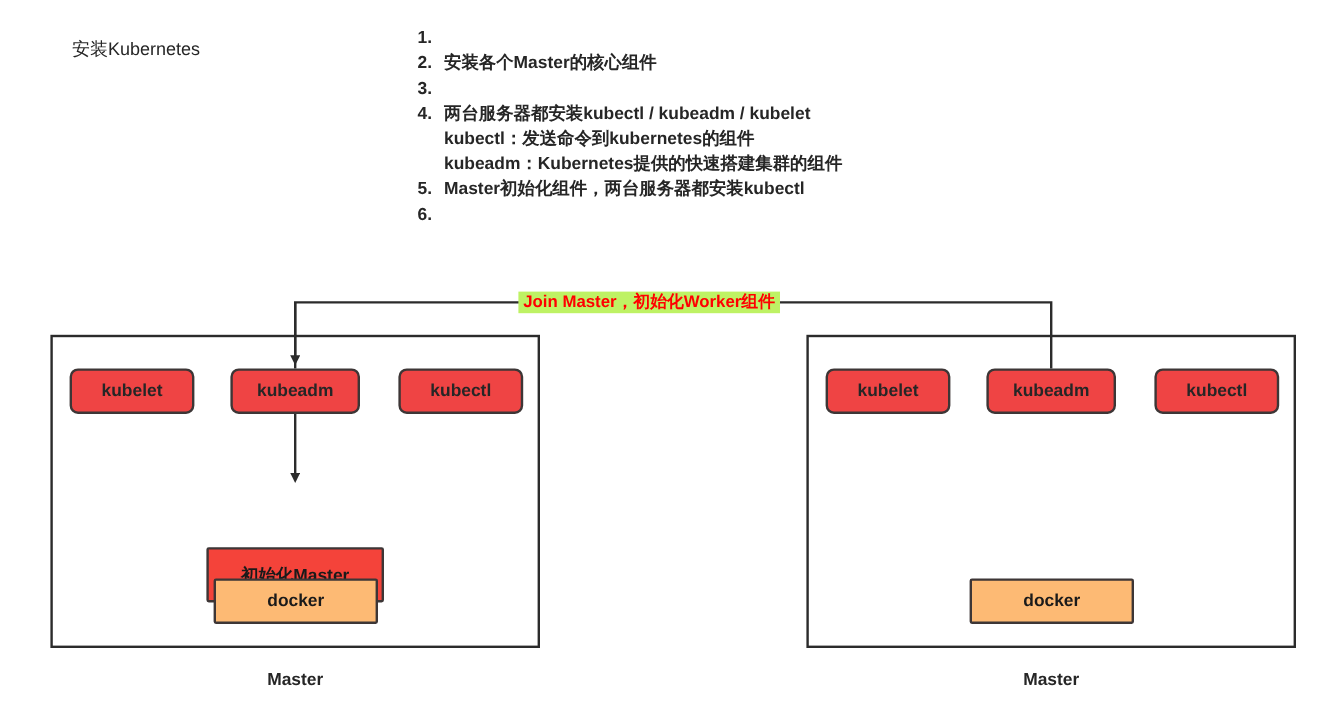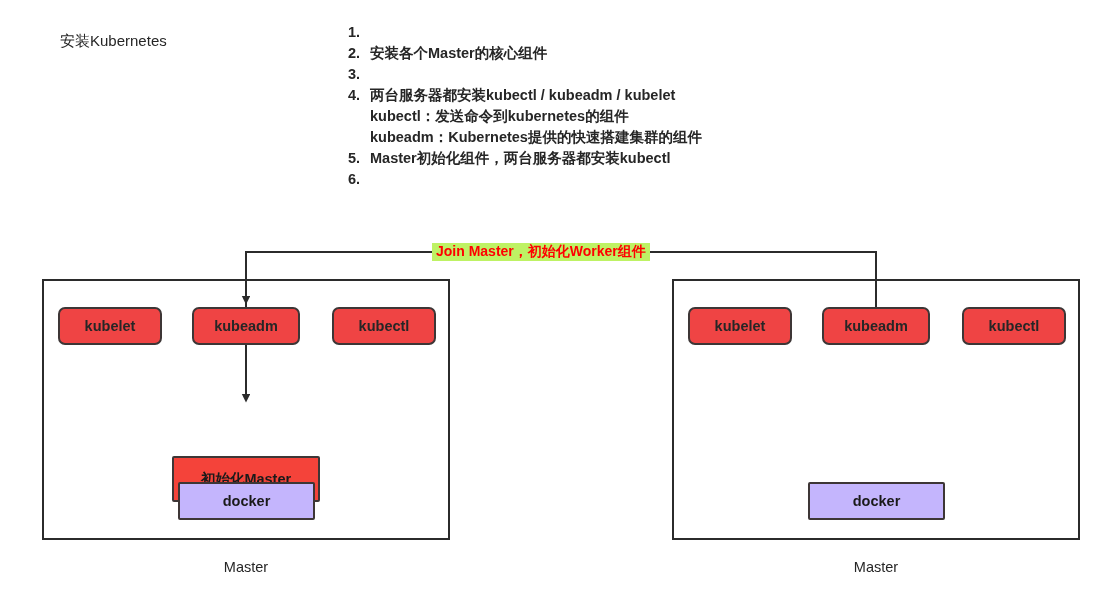--- a/index.html
+++ b/index.html
@@ -49,21 +49,21 @@
     position:absolute;
     border:2.5px solid #2b2b2b;
     background:transparent;
     box-sizing:border-box;
   }
   #master-box{left:42px;top:279px;width:408px;height:261px;}
   #slave-box{left:672px;top:279px;width:408px;height:261px;}
 
   .host-label{
     position:absolute;
-    font-size:14.5px;font-weight:normal;color:#262626;
+    font-size:14.5px;font-weight:bold;color:#262626;
     text-align:center;
     white-space:nowrap;
   }
   #master-label{left:42px;top:559px;width:408px;}
   #slave-label{left:672px;top:559px;width:408px;}
 
   
   .chip{
     position:absolute;
     box-sizing:border-box;
@@ -76,21 +76,21 @@
     background:#ef4444;
     color:#262626;
     border-radius:7px;
   }
   .chip.red{
     background:#f4433a;
     color:#1a1a1a;
     border-radius:2px;
   }
   .chip.blue{
-    background:#c4b5fd;
+    background:#fdba74;
     color:#1a1a1a;
     border-radius:2px;
   }
 
   
   #m-kubelet{left:58px;top:307px;width:104px;height:38px;}
   #m-kubeadm{left:192px;top:307px;width:108px;height:38px;}
   #m-kubectl{left:332px;top:307px;width:104px;height:38px;}
   #m-initmaster{left:172px;top:423px;width:148px;height:46px;margin-top:33px;}
   #m-docker{left:178px;top:482px;width:137px;height:38px;}

